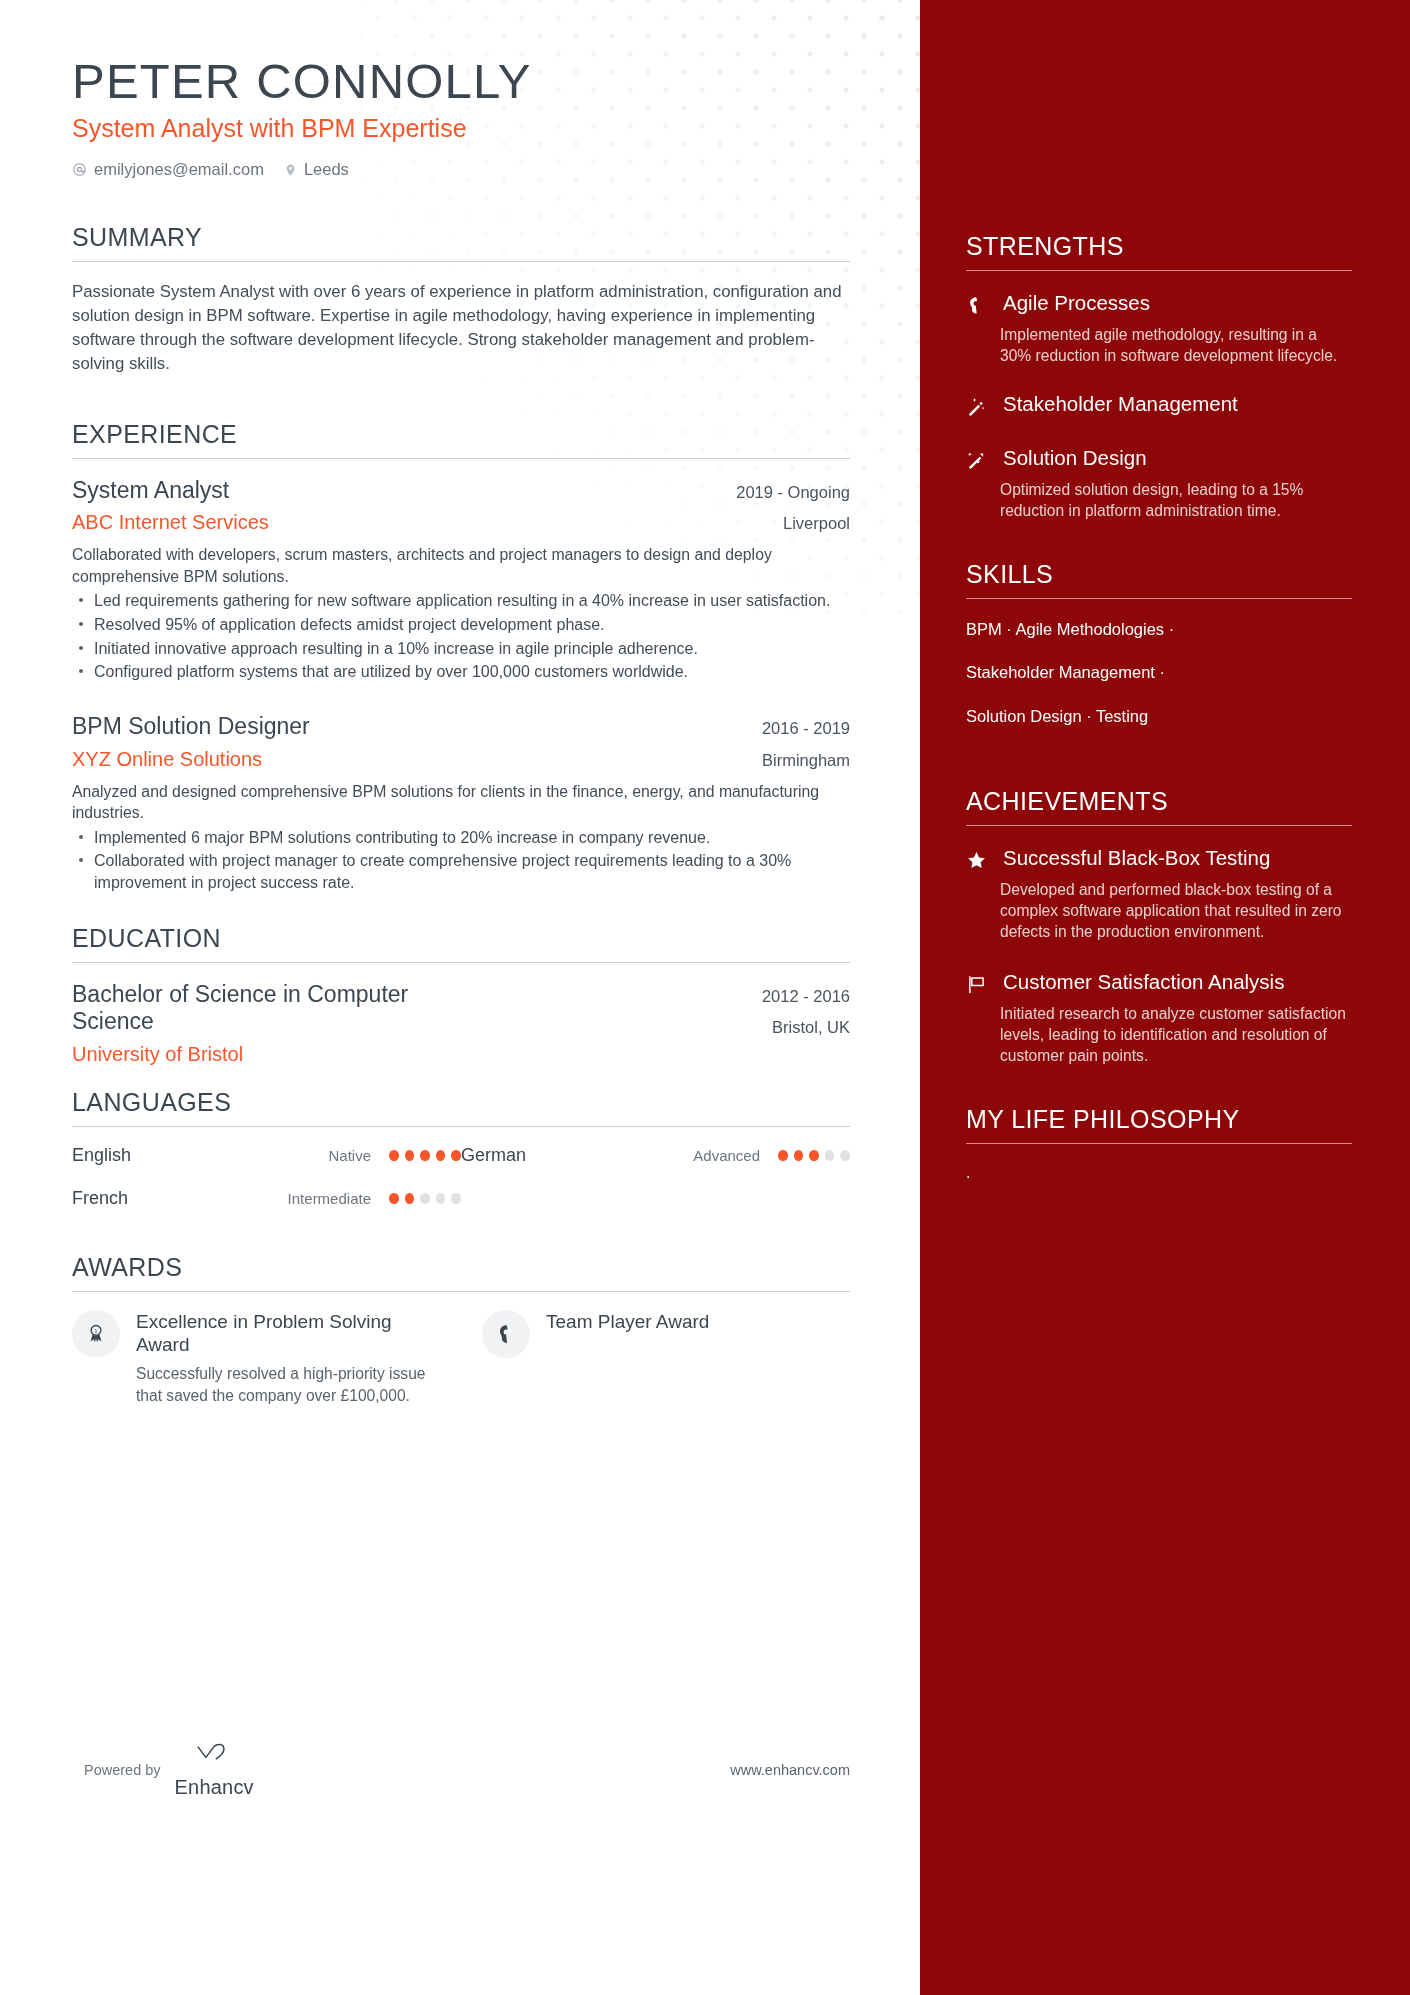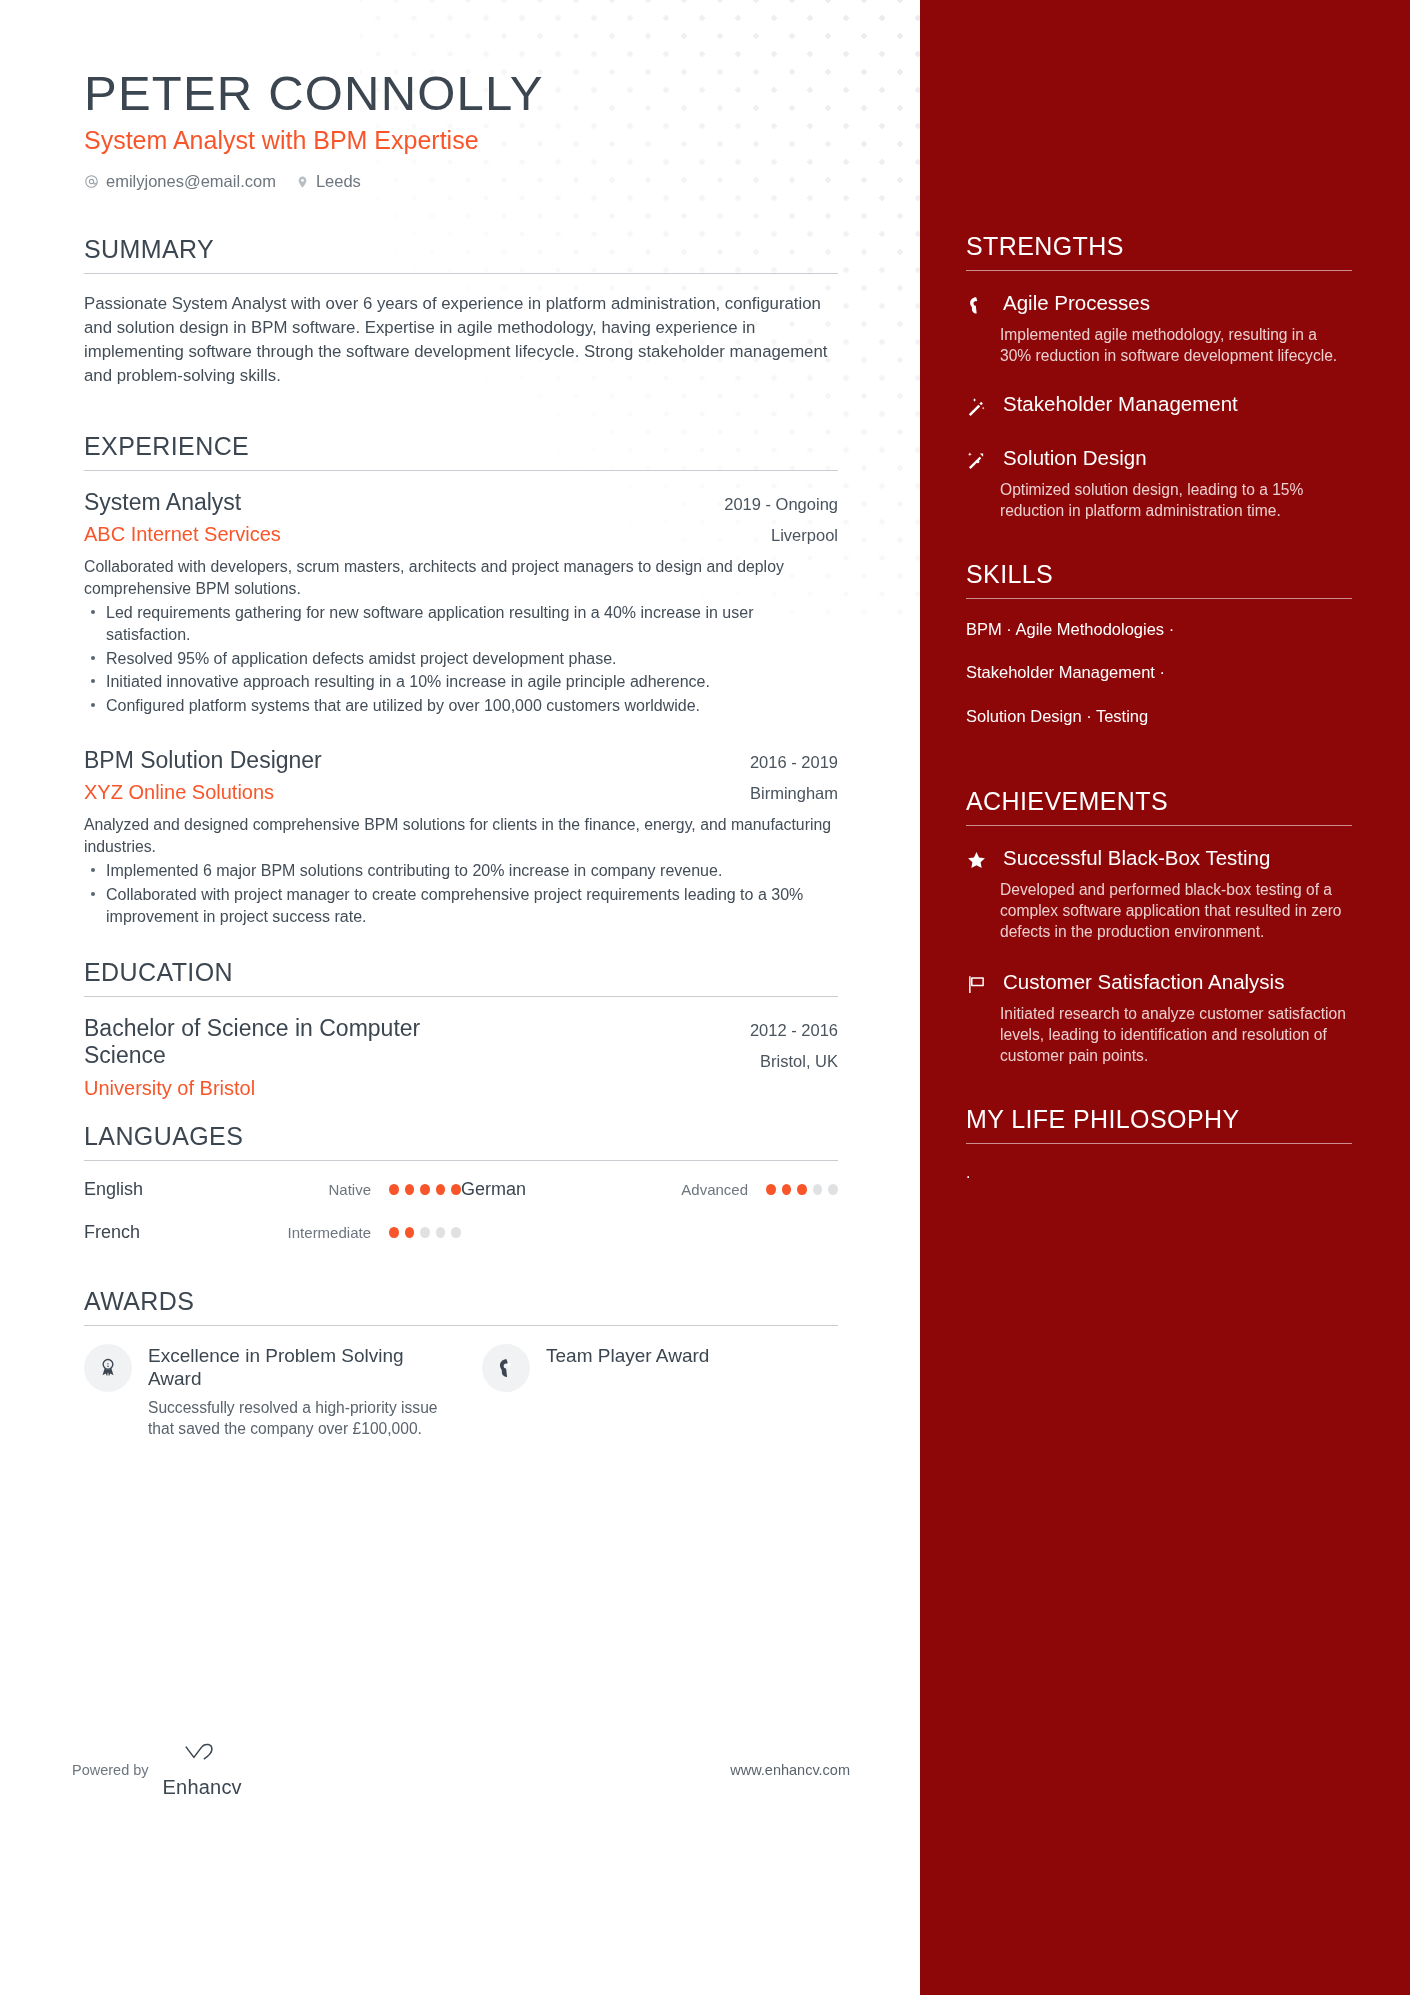--- a/index.html
+++ b/index.html
@@ -11,21 +11,21 @@
     overflow:hidden;
   }
   .page { position:relative; width:1410px; height:1995px; display:flex; }
 
   
   .left {
     position:relative;
     width:920px;
     height:1855px;
     box-sizing:border-box;
-    padding:12px;
+    padding:0;
     background:#ffffff;
     overflow:hidden;
   }
   .dots {
     position:absolute;
     top:0; right:0;
     width:560px; height:620px;
     background-image:
       radial-gradient(circle, #ececee 2.6px, transparent 2.7px),
       radial-gradient(circle, #ececee 2.6px, transparent 2.7px);
@@ -108,21 +108,21 @@
   .award-badge {
     flex:0 0 auto; width:48px; height:48px; border-radius:50%;
     background:#f1f2f3; display:flex; align-items:center; justify-content:center;
   }
   .award-body { flex:1 1 auto; min-width:0; }
   .award-title { font-size:19px; color:#3c4650; line-height:1.22; margin:0 0 7px 0; }
   .award-desc { font-size:15.6px; color:#5a636c; line-height:1.36; margin:0; }
 
   
   .footer {
-    position:absolute; left:72px; right:70px; bottom:56px;
+    position:absolute; left:84px; right:70px; bottom:56px;
     display:flex; align-items:center; justify-content:space-between;
     z-index:2;
   }
   .powered { display:flex; align-items:center; gap:14px; }
   .powered-label { font-size:14.5px; color:#6d757e; }
   .brand { display:flex; align-items:center; gap:9px;flex-direction:column; }
   .brand-name { font-size:20px; color:#3c4650; letter-spacing:0.2px; }
   .site { font-size:14.5px; color:#5a636c; }
 
   

